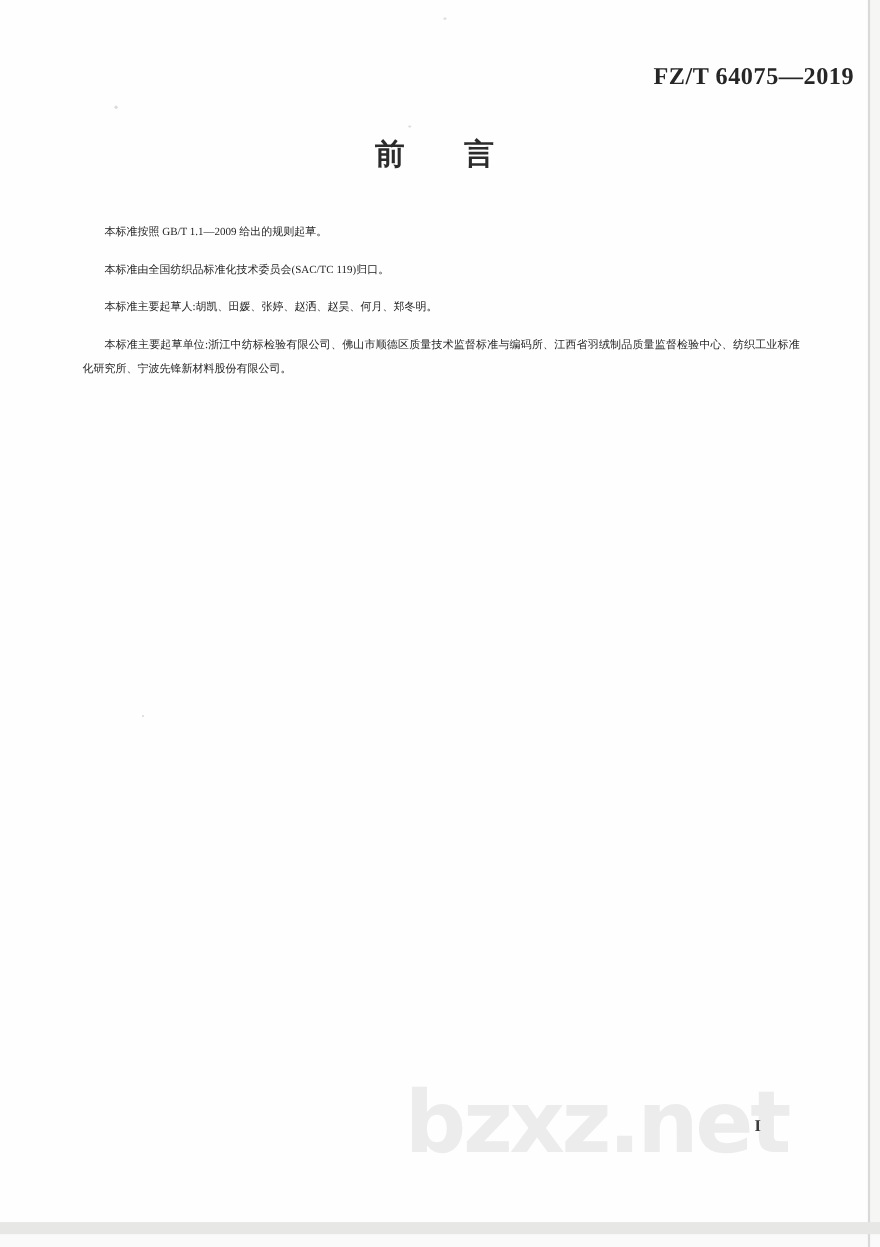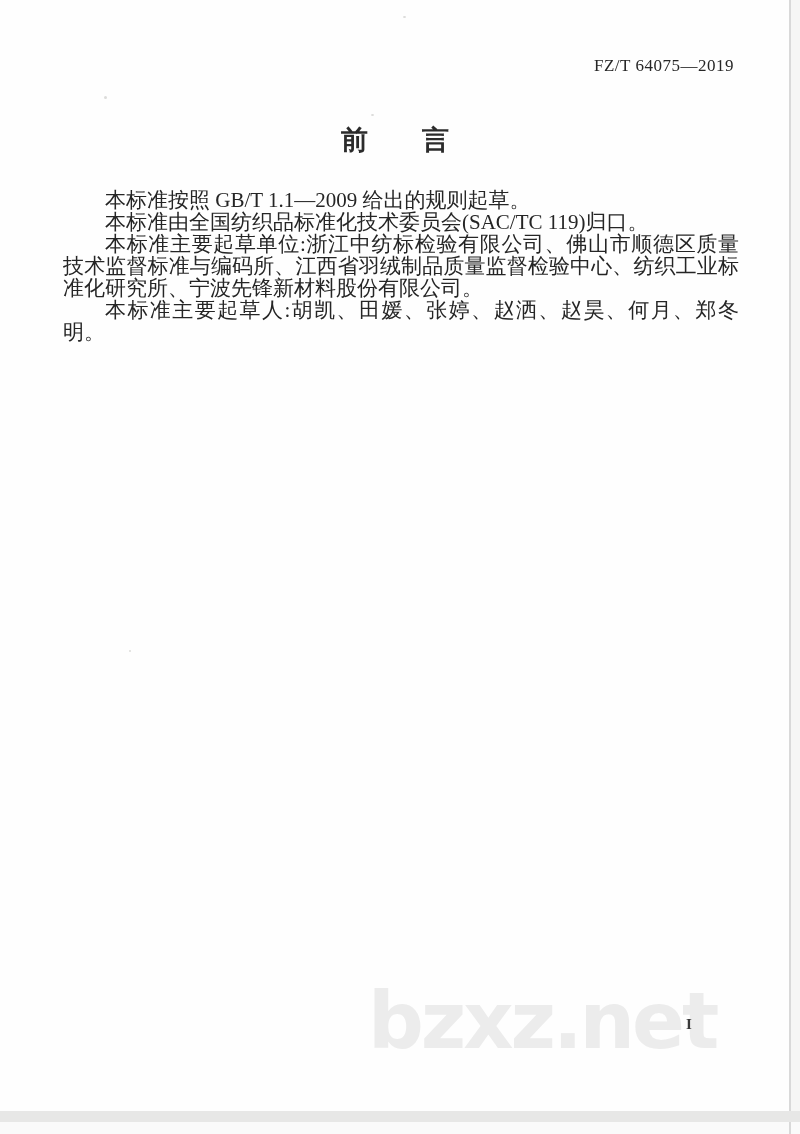--- a/index.html
+++ b/index.html
@@ -27,22 +27,22 @@
     letter-spacing: -3px;
     color: #ececec;
     user-select: none;
     white-space: nowrap;
     z-index: 0;
   }
   .standard-code {
     position: absolute;
     top: 56px;
     left: 594px;
-    font-size: 17px;
-    font-weight: normal;
+    font-size: 22px;
+    font-weight: bold;
     letter-spacing: 0.5px;
     white-space: nowrap;
     z-index: 2;
   }
   .doc-title {
     position: absolute;
     top: 122px;
     left: 0;
     width: 790px;
     text-align: center;
@@ -53,22 +53,22 @@
     z-index: 2;
   }
   .content {
     position: absolute;
     top: 189px;
     left: 63px;
     width: 676px;
     z-index: 2;
   }
   .content p {
-    margin: 0;
-    font-size: 21px;
+    margin: 12px;
+    font-size: 10px;
     line-height: 22px;
     text-indent: 2em;
     text-align: justify;
     color: #252525;
   }
   .page-number {
     position: absolute;
     left: 686px;
     top: 1016px;
     font-size: 15px;
@@ -127,22 +127,22 @@
 
   <div class="watermark">bzxz.net</div>
 
   <div class="standard-code">FZ/T 64075—2019</div>
 
   <h1 class="doc-title">前　　言</h1>
 
   <div class="content">
     <p>本标准按照 GB/T 1.1—2009 给出的规则起草。</p>
     <p>本标准由全国纺织品标准化技术委员会(SAC/TC 119)归口。</p>
+    <p>本标准主要起草人:胡凯、田媛、张婷、赵洒、赵昊、何月、郑冬明。</p>
     <p>本标准主要起草单位:浙江中纺标检验有限公司、佛山市顺德区质量技术监督标准与编码所、江西省羽绒制品质量监督检验中心、纺织工业标准化研究所、宁波先锋新材料股份有限公司。</p>
-    <p>本标准主要起草人:胡凯、田媛、张婷、赵洒、赵昊、何月、郑冬明。</p>
   </div>
 
   <div class="page-number">I</div>
 
   <div class="edge-right-fill"></div>
   <div class="edge-right-line"></div>
   <div class="edge-bottom-fill"></div>
   <div class="edge-bottom-band"></div>
 
   <div class="speck s1"></div>

